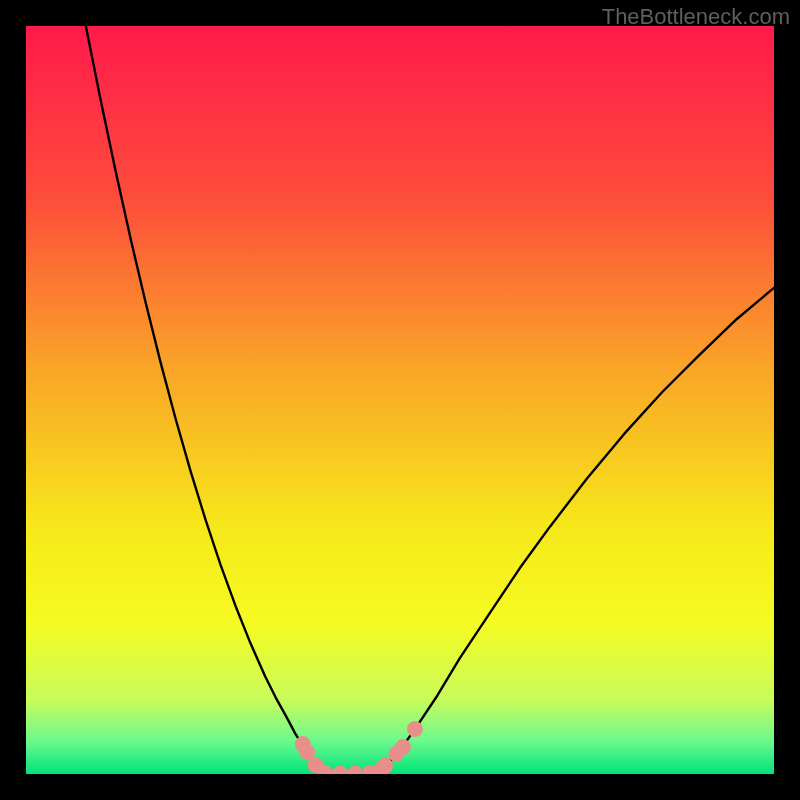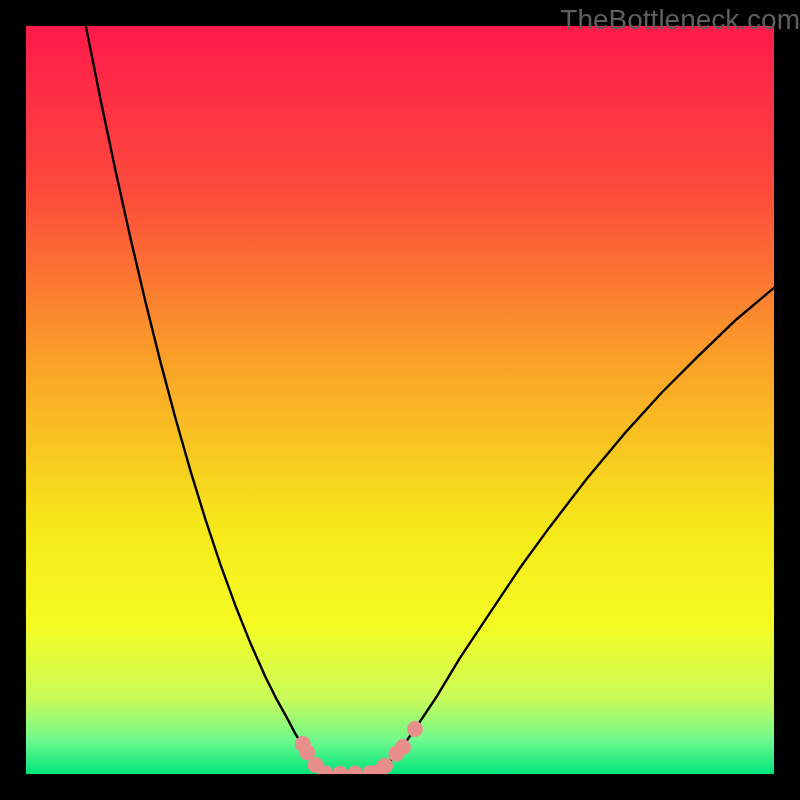--- a/index.html
+++ b/index.html
@@ -27,23 +27,23 @@
     position: absolute;
     left: 0;
     top: 0;
     width: 748px;
     height: 748px;
     pointer-events: none;
   }
   .watermark {
     position: absolute;
     top: 4px;
-    right: 0;
+    right: 10px;
     font-family: Arial, Helvetica, sans-serif;
-    font-size: 28px;
+    font-size: 22px;
     font-weight: 300;
     color: #5f5f5f;
   }
 </style>
 </head>
 <body>
 
 <div class="chart-outer">
   <div class="plot-area">
     <svg id="bg-svg" width="748" height="748">

